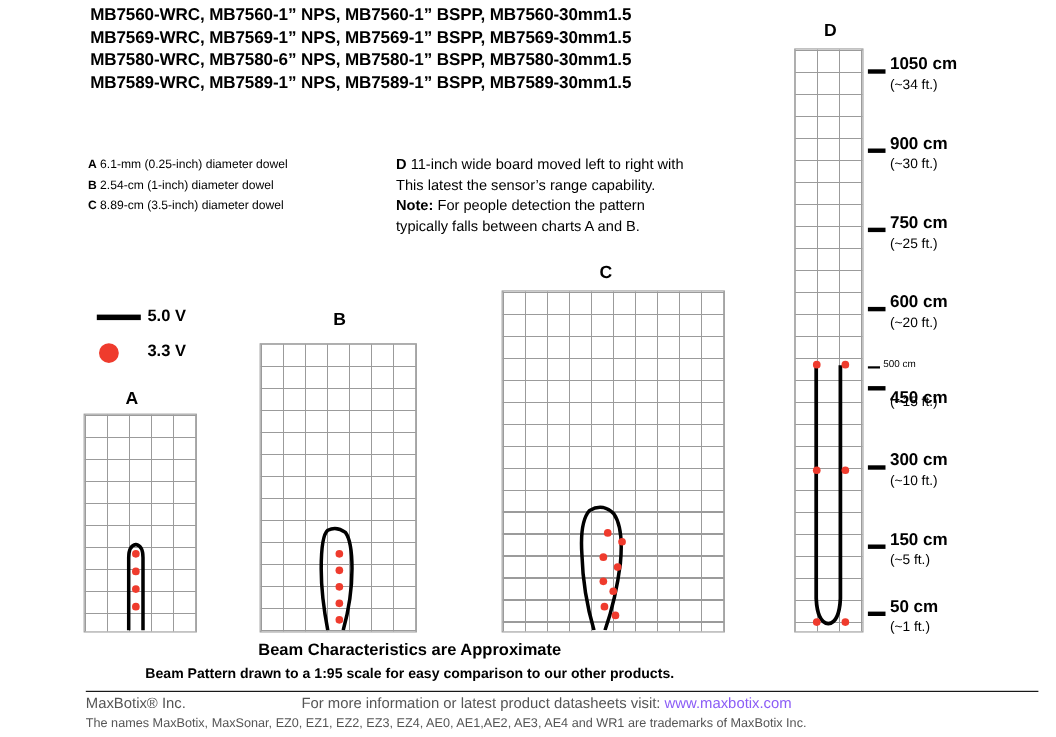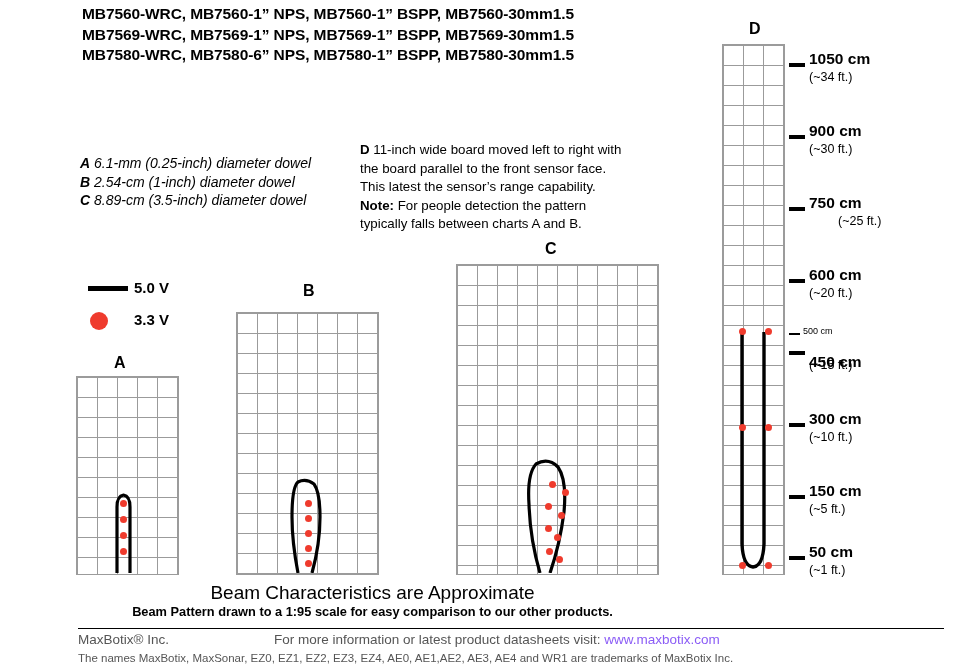--- a/index.html
+++ b/index.html
@@ -19,63 +19,63 @@
     repeating-linear-gradient(to right,#9b9b9b 0 1px,transparent 1px 20px),
     repeating-linear-gradient(to bottom,#9b9b9b 0 1px,transparent 1px 20px);
     background-color:#fff;}
   .beam{position:absolute;pointer-events:none;}
   .dot{position:absolute;width:7px;height:7px;border-radius:50%;background:#ef3b2d;}
   .tick{position:absolute;width:16px;height:4px;background:#000;}
   .scale-lbl{position:absolute;font-size:15.5px;font-weight:bold;color:#000;white-space:nowrap;}
   .scale-sub{position:absolute;font-size:12.5px;color:#000;white-space:nowrap;}
   .small-500{position:absolute;font-size:9px;color:#000;}
   .small-500-tick{position:absolute;width:11px;height:2px;background:#000;}
-  .cap1{position:absolute;left:0;top:582px;width:745px;text-align:center;font-size:19px;font-weight:normal;color:#000;}
+  .cap1{position:absolute;left:0;top:582px;width:745px;text-align:center;font-size:15px;font-weight:bold;color:#000;}
   .cap2{position:absolute;left:0;top:604px;width:745px;text-align:center;font-size:12.8px;font-weight:bold;color:#000;}
   .rule{position:absolute;left:78px;top:628px;width:866px;height:1px;background:#000;}
   .foot-left{position:absolute;left:78px;top:632px;font-size:13.5px;color:#555;}
   .foot-mid{position:absolute;left:274px;top:632px;font-size:13.5px;color:#555;}
   .foot-link{color:#8b5cf6;}
   .foot-small{position:absolute;left:78px;top:652px;font-size:11.5px;color:#555;}
   b{font-weight:bold;}
 </style>
 </head>
 <body>
 
 <div id="page">
   <div id="sheet">
 
     <div class="ttl">
       <div>MB7560-WRC, MB7560-1” NPS, MB7560-1” BSPP, MB7560-30mm1.5</div>
       <div>MB7569-WRC, MB7569-1” NPS, MB7569-1” BSPP, MB7569-30mm1.5</div>
       <div>MB7580-WRC, MB7580-6” NPS, MB7580-1” BSPP, MB7580-30mm1.5</div>
+      <div>MB7589-WRC, MB7589-1” NPS, MB7589-1” BSPP, MB7589-30mm1.5</div>
     </div>
 
 
-    <div style="position:absolute;left:80px;top:154px;width:280px;font-size:14px;line-height:18.5px;font-style:italic;">
+    <div style="position:absolute;left:80px;top:141px;width:280px;font-size:11px;line-height:18.5px;">
       <div>
         <b>A</b>
         <span>6.1-mm (0.25-inch) diameter dowel</span>
       </div>
       <div>
         <b>B</b>
         <span>2.54-cm (1-inch) diameter dowel</span>
       </div>
       <div>
         <b>C</b>
         <span>8.89-cm (3.5-inch) diameter dowel</span>
       </div>
     </div>
 
     <div style="position:absolute;left:360px;top:141px;width:340px;font-size:13.3px;line-height:18.5px;">
       <div>
         <b>D</b>
         <span>11-inch wide board moved left to right with</span>
       </div>
-      <div>the board parallel to the front sensor face.</div>
       <div>This latest the sensor’s range capability.</div>
       <div>
         <b>Note:</b><span> For people detection the pattern</span>
       </div>
       <div>typically falls between charts A and B.</div>
     </div>
 
     <div class="legend-bar"></div>
     <div class="legend-row lbl5">5.0 V</div>
     <div class="legend-dot"></div>
@@ -134,21 +134,21 @@
     <div class="tick" style="left:789px;top:63px;"></div>
     <div class="scale-lbl" style="left:809px;top:50px;">1050 cm</div>
     <div class="scale-sub" style="left:809px;top:70px;">(~34 ft.)</div>
 
     <div class="tick" style="left:789px;top:135px;"></div>
     <div class="scale-lbl" style="left:809px;top:122px;">900 cm</div>
     <div class="scale-sub" style="left:809px;top:142px;">(~30 ft.)</div>
 
     <div class="tick" style="left:789px;top:207px;"></div>
     <div class="scale-lbl" style="left:809px;top:194px;">750 cm</div>
-    <div class="scale-sub" style="left:809px;top:214px;margin-left:29px;">(~25 ft.)</div>
+    <div class="scale-sub" style="left:809px;top:214px;">(~25 ft.)</div>
 
     <div class="tick" style="left:789px;top:279px;"></div>
     <div class="scale-lbl" style="left:809px;top:266px;">600 cm</div>
     <div class="scale-sub" style="left:809px;top:286px;">(~20 ft.)</div>
 
     <div class="tick" style="left:789px;top:351px;"></div>
     <div class="scale-lbl" style="left:809px;top:353px;">450 cm</div>
     <div class="scale-sub" style="left:809px;top:358px;">(~15 ft.)</div>
 
     <div class="tick" style="left:789px;top:423px;"></div>

